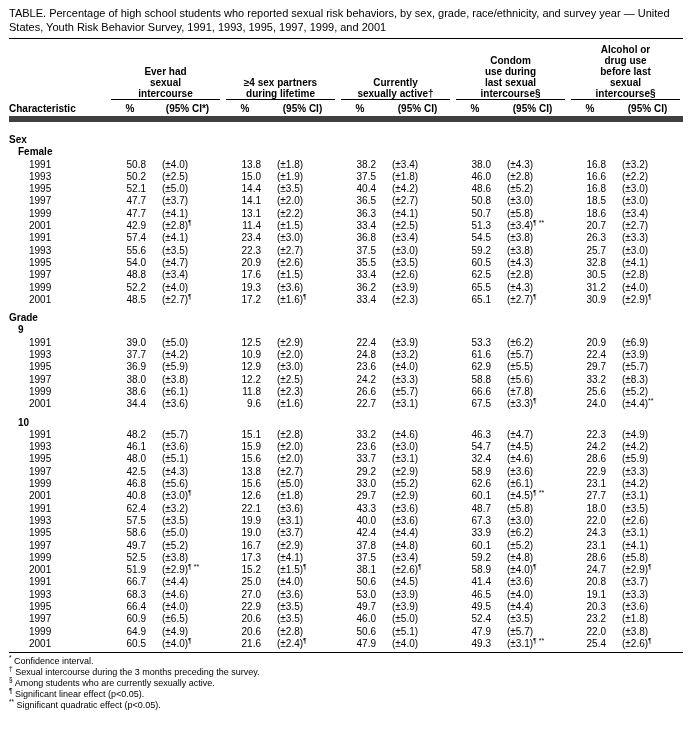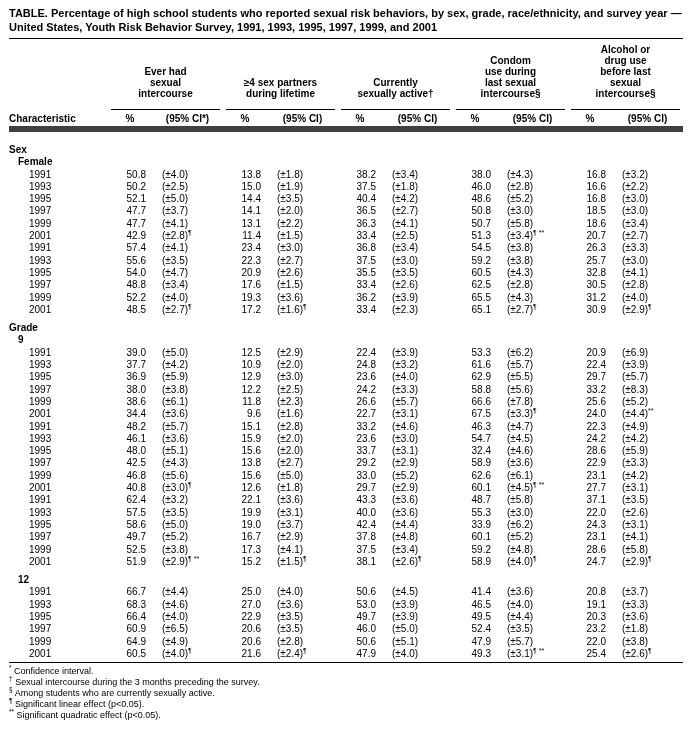--- a/index.html
+++ b/index.html
@@ -5,31 +5,31 @@
   * { box-sizing: border-box; }
   html, body { margin: 0; padding: 0; }
   body {
     width: 692px; height: 749px;
     background: #ffffff; color: #000000;
     font-family: "Liberation Sans", "DejaVu Sans", sans-serif;
     overflow: hidden;
   }
   .page { padding: 7px 9px 0 9px; }
 
-  .title { font-size: 11px; font-weight: bold; line-height: 13.5px; }
+  .title { font-size: 11px; font-weight: normal; line-height: 13.5px; }
   .title-rule { border-bottom: 1.5px solid #000; margin: 4px 0 0 0; }
 
   table.main { width: 674px; border-collapse: collapse; table-layout: fixed; }
   th, td { padding: 0; margin: 0; font-weight: normal; }
 
   .group-row th { vertical-align: bottom; padding: 5px 3px 0 3px; }
   .group-label {
     font-size: 10px; font-weight: bold; text-align: center;
     line-height: 11px; border-bottom: 1px solid #000;
-    padding-bottom: 10px; white-space: pre-line;
+    padding-bottom: 0; white-space: pre-line;
   }
   .sub-row th {
     font-size: 10px; font-weight: bold;
     border-bottom: 6px solid #404040;
     padding: 3px 0 2px 0; vertical-align: bottom;
   }
   .sub-row .char-th { text-align: left; }
   .sub-row .pct-th  { text-align: center; }
   .sub-row .ci-th   { text-align: center; }
 
@@ -353,20 +353,23 @@
           <td class="ci">(±3.6)</td>
           <td class="pct">9.6</td>
           <td class="ci">(±1.6)</td>
           <td class="pct">22.7</td>
           <td class="ci">(±3.1)</td>
           <td class="pct">67.5</td>
           <td class="ci">(±3.3)<sup>¶</sup></td>
           <td class="pct">24.0</td>
           <td class="ci">(±4.4)<sup>**</sup></td>
         </tr>
+        <tr class="subsection-row gap">
+          <td colspan="11">10</td>
+        </tr>
         <tr class="data-row">
           <td class="year">1991</td>
           <td class="pct">48.2</td>
           <td class="ci">(±5.7)</td>
           <td class="pct">15.1</td>
           <td class="ci">(±2.8)</td>
           <td class="pct">33.2</td>
           <td class="ci">(±4.6)</td>
           <td class="pct">46.3</td>
           <td class="ci">(±4.7)</td>
@@ -441,32 +444,32 @@
         <tr class="data-row">
           <td class="year">1991</td>
           <td class="pct">62.4</td>
           <td class="ci">(±3.2)</td>
           <td class="pct">22.1</td>
           <td class="ci">(±3.6)</td>
           <td class="pct">43.3</td>
           <td class="ci">(±3.6)</td>
           <td class="pct">48.7</td>
           <td class="ci">(±5.8)</td>
-          <td class="pct">37.1</td>
+          <td class="pct">18.0</td>
           <td class="ci">(±3.5)</td>
         </tr>
         <tr class="data-row">
           <td class="year">1993</td>
           <td class="pct">57.5</td>
           <td class="ci">(±3.5)</td>
           <td class="pct">19.9</td>
           <td class="ci">(±3.1)</td>
           <td class="pct">40.0</td>
           <td class="ci">(±3.6)</td>
-          <td class="pct">55.3</td>
+          <td class="pct">67.3</td>
           <td class="ci">(±3.0)</td>
           <td class="pct">22.0</td>
           <td class="ci">(±2.6)</td>
         </tr>
         <tr class="data-row">
           <td class="year">1995</td>
           <td class="pct">58.6</td>
           <td class="ci">(±5.0)</td>
           <td class="pct">19.0</td>
           <td class="ci">(±3.7)</td>
@@ -509,23 +512,20 @@
           <td class="ci">(±2.9)<sup>¶ **</sup></td>
           <td class="pct">15.2</td>
           <td class="ci">(±1.5)<sup>¶</sup></td>
           <td class="pct">38.1</td>
           <td class="ci">(±2.6)<sup>¶</sup></td>
           <td class="pct">58.9</td>
           <td class="ci">(±4.0)<sup>¶</sup></td>
           <td class="pct">24.7</td>
           <td class="ci">(±2.9)<sup>¶</sup></td>
         </tr>
-        <tr class="subsection-row gap">
-          <td colspan="11">12</td>
-        </tr>
         <tr class="data-row">
           <td class="year">1991</td>
           <td class="pct">66.7</td>
           <td class="ci">(±4.4)</td>
           <td class="pct">25.0</td>
           <td class="ci">(±4.0)</td>
           <td class="pct">50.6</td>
           <td class="ci">(±4.5)</td>
           <td class="pct">41.4</td>
           <td class="ci">(±3.6)</td>

